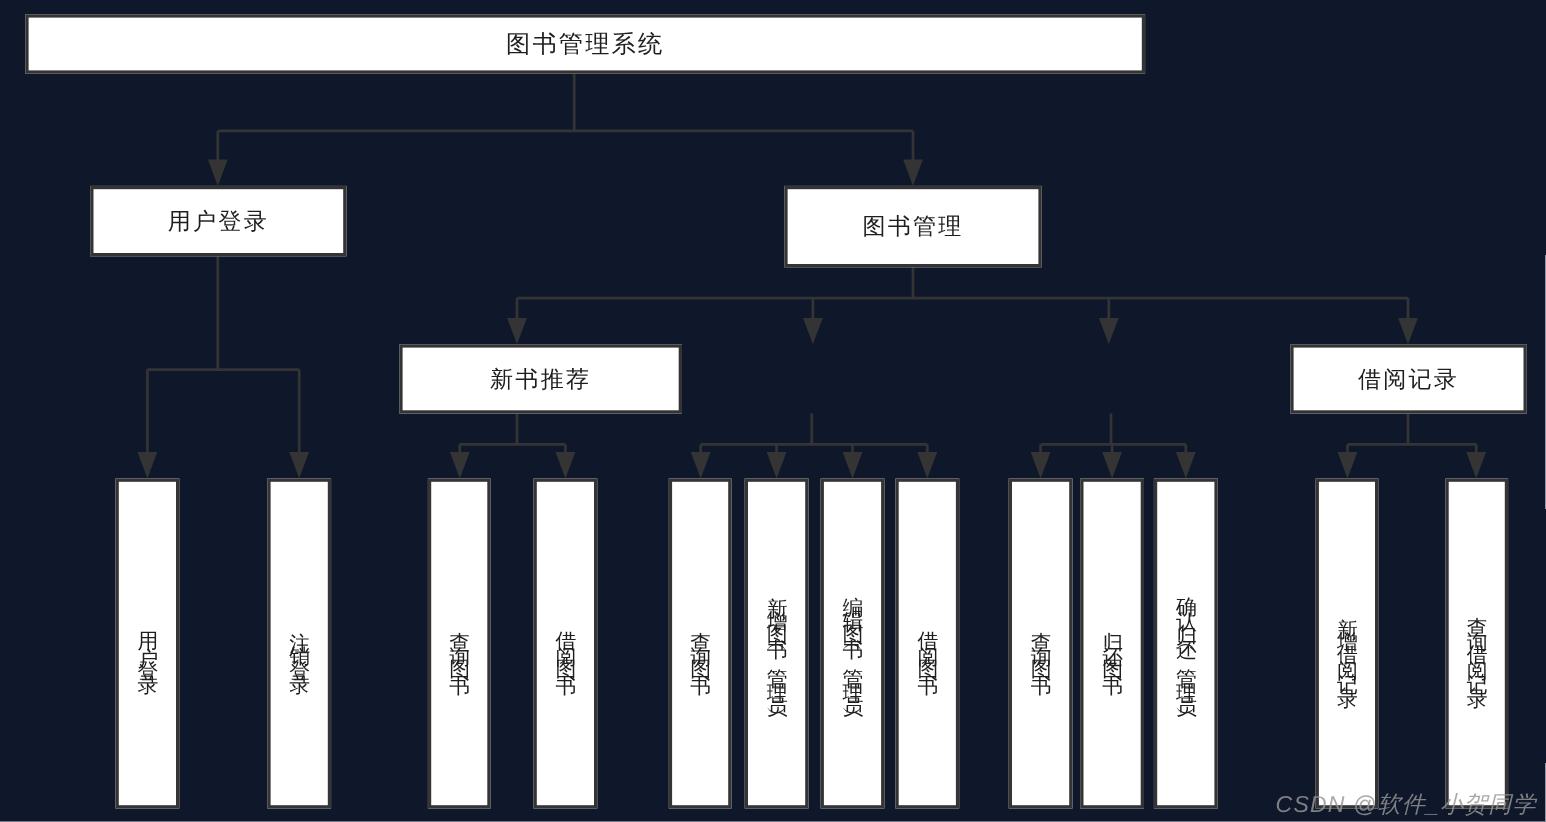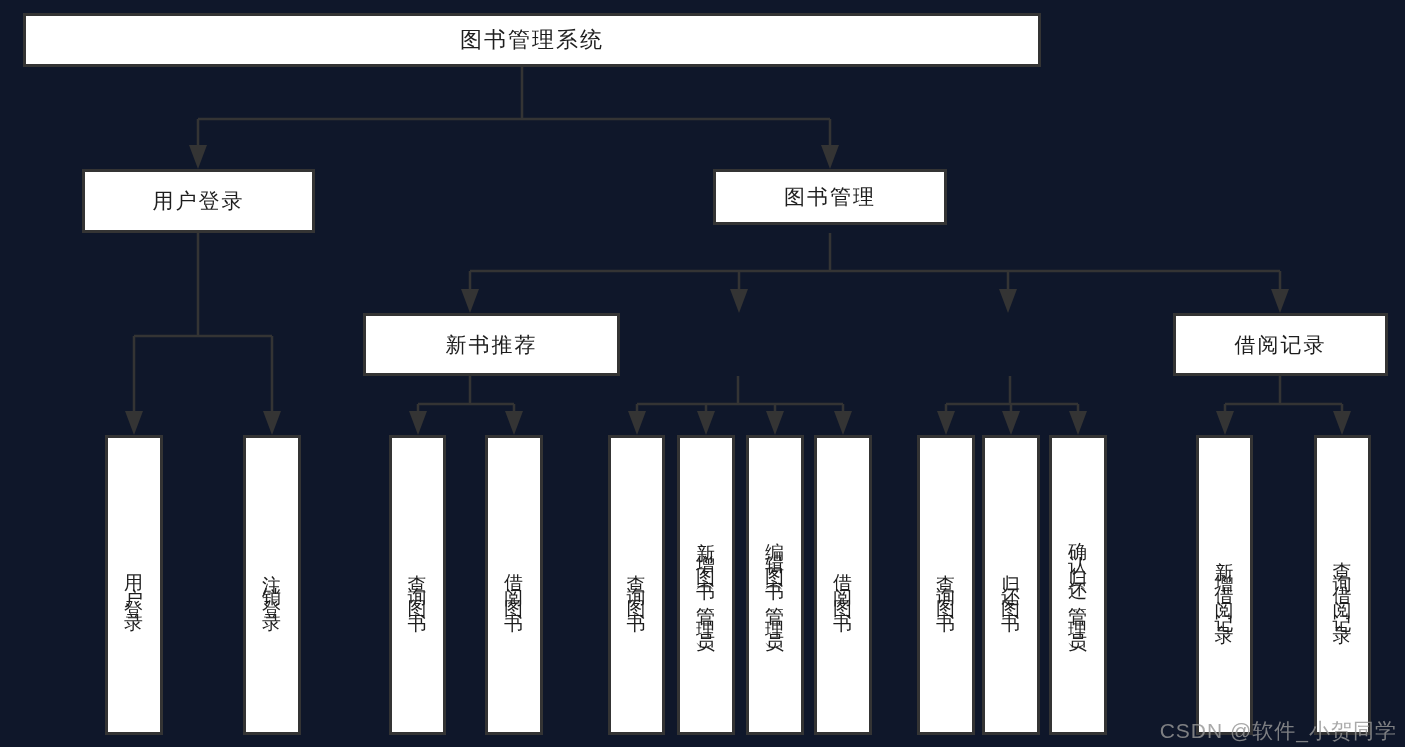--- a/index.html
+++ b/index.html
@@ -36,20 +36,21 @@
     color:#1e1e1e;
     white-space:nowrap;
   }
   .watermark{
     position:absolute;
     right:8px;bottom:2px;
     font-size:21px;
     color:rgba(150,150,150,0.82);
     letter-spacing:1px;
     white-space:nowrap;
+    font-style:italic;
   }
 </style>
 </head>
 <body>
 
 <div id="canvas">
 
   <svg id="connectors" width="1405" height="747" viewBox="0 0 1405 747">
     <path fill="none" stroke="#343434" stroke-width="2.5" d="
       M522 67 V119 M198 119 H830 M198 119 V149 M830 119 V149
@@ -72,21 +73,21 @@
       M1333 411 L1351 411 L1342 435 Z"></path>
   </svg>
 
   <div class="hnode top" style="left:23px;top:13px;width:1018px;height:54px">
     <span>图书管理系统</span>
   </div>
 
   <div class="hnode" style="left:82px;top:169px;width:233px;height:64px">
     <span>用户登录</span>
   </div>
-  <div class="hnode" style="left:713px;top:169px;width:234px;height:56px">
+  <div class="hnode" style="left:713px;top:169px;width:234px;height:74px">
     <span>图书管理</span>
   </div>
 
   <div class="hnode" style="left:363px;top:313px;width:257px;height:63px">
     <span>新书推荐</span>
   </div>
   <div class="hnode" style="left:1173px;top:313px;width:215px;height:63px">
     <span>借阅记录</span>
   </div>
 

